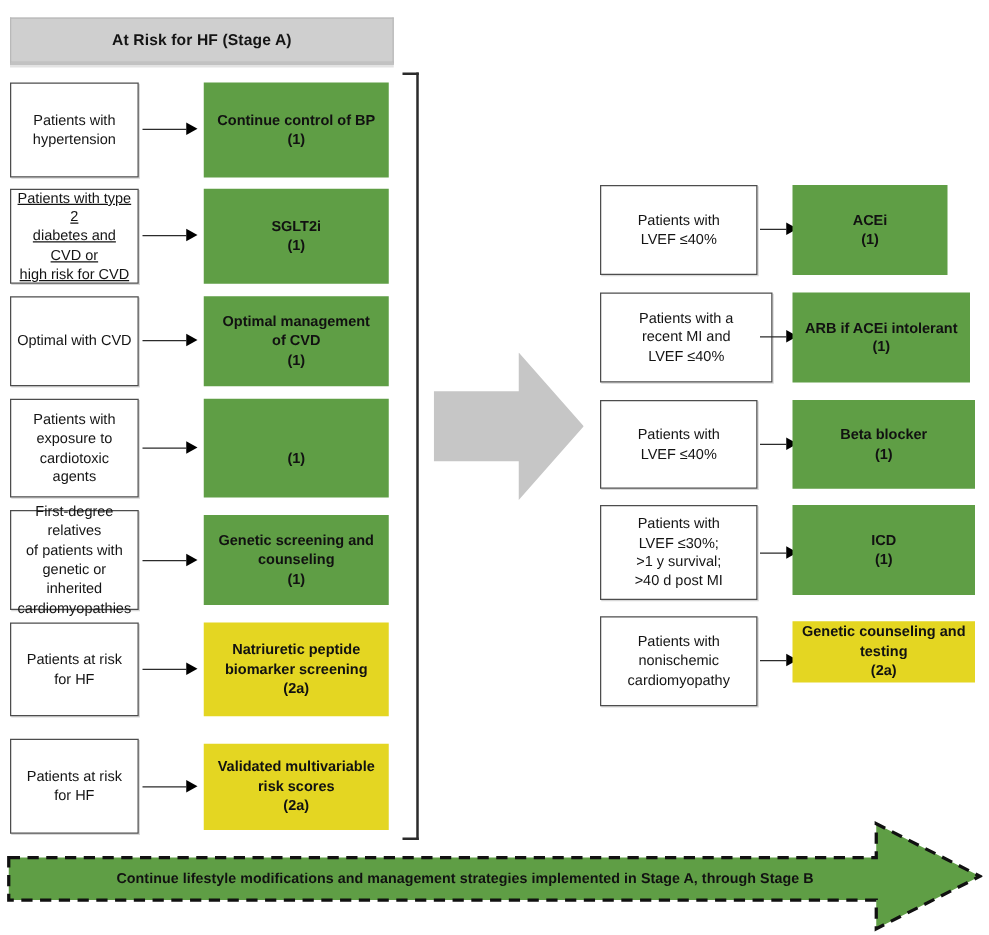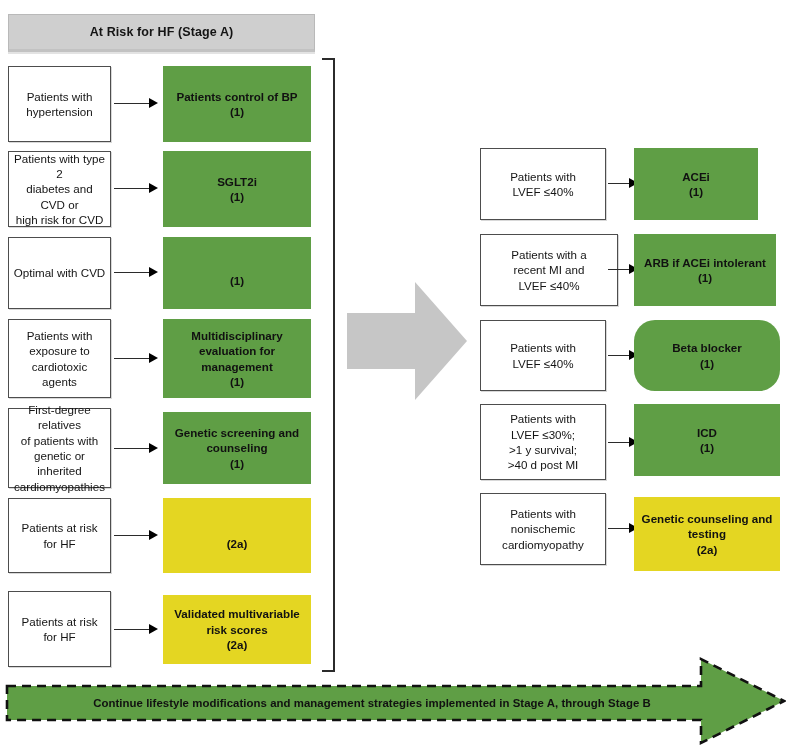--- a/index.html
+++ b/index.html
@@ -106,54 +106,54 @@
   <div class="row">
 
     <div class="cond-box" style="left:8px;top:66px;width:103px;height:76px;">
       <span>Patients with<br>hypertension</span>
     </div>
     <div class="conn" style="left:114px;top:98px;width:44px;">
       <div class="shaft" style="width:35px;"></div>
         <div class="head" style="left:35px;"></div>
     </div>
     <div class="rec-box rec-green" style="left:163px;top:66px;width:148px;height:76px;">
-      <span><span>Patients control of BP</span><br><span>(1)</span></span>
-    </div>
-
-    <div class="cond-box" style="left:8px;top:151px;width:103px;height:76px;">
+      <span><span>Continue control of BP</span><br><span>(1)</span></span>
+    </div>
+
+    <div class="cond-box" style="left:8px;top:151px;width:103px;height:76px;text-decoration:underline;">
       <span>Patients with type 2<br>diabetes and CVD or<br>high risk for CVD</span>
     </div>
     <div class="conn" style="left:114px;top:183px;width:44px;">
       <div class="shaft" style="width:35px;"></div>
         <div class="head" style="left:35px;"></div>
     </div>
     <div class="rec-box rec-green" style="left:163px;top:151px;width:148px;height:76px;">
       <span><span>SGLT2i</span><br><span>(1)</span></span>
     </div>
 
     <div class="cond-box" style="left:8px;top:237px;width:103px;height:72px;">
       <span>Optimal with CVD</span>
     </div>
     <div class="conn" style="left:114px;top:267px;width:44px;">
       <div class="shaft" style="width:35px;"></div>
         <div class="head" style="left:35px;"></div>
     </div>
     <div class="rec-box rec-green" style="left:163px;top:237px;width:148px;height:72px;">
-      <span><br><span>(1)</span></span>
+      <span><span>Optimal management<br>of CVD</span><br><span>(1)</span></span>
     </div>
 
     <div class="cond-box" style="left:8px;top:319px;width:103px;height:79px;">
       <span>Patients with<br>exposure to<br>cardiotoxic agents</span>
     </div>
     <div class="conn" style="left:114px;top:353px;width:44px;">
       <div class="shaft" style="width:35px;"></div>
         <div class="head" style="left:35px;"></div>
     </div>
     <div class="rec-box rec-green" style="left:163px;top:319px;width:148px;height:79px;">
-      <span><span>Multidisciplinary<br>evaluation for<br>management</span><br><span>(1)</span></span>
+      <span><br><span>(1)</span></span>
     </div>
 
     <div class="cond-box" style="left:8px;top:408px;width:103px;height:80px;">
       <span>First-degree relatives<br>of patients with<br>genetic or inherited<br>cardiomyopathies</span>
     </div>
     <div class="conn" style="left:114px;top:443px;width:44px;">
       <div class="shaft" style="width:35px;"></div>
         <div class="head" style="left:35px;"></div>
     </div>
     <div class="rec-box rec-green" style="left:163px;top:412px;width:148px;height:72px;">
@@ -161,21 +161,21 @@
     </div>
 
     <div class="cond-box" style="left:8px;top:498px;width:103px;height:75px;">
       <span>Patients at risk<br>for HF</span>
     </div>
     <div class="conn" style="left:114px;top:530px;width:44px;">
       <div class="shaft" style="width:35px;"></div>
         <div class="head" style="left:35px;"></div>
     </div>
     <div class="rec-box rec-yellow" style="left:163px;top:498px;width:148px;height:75px;">
-      <span><br><span>(2a)</span></span>
+      <span><span>Natriuretic peptide<br>biomarker screening</span><br><span>(2a)</span></span>
     </div>
 
     <div class="cond-box" style="left:8px;top:591px;width:103px;height:76px;">
       <span>Patients at risk<br>for HF</span>
     </div>
     <div class="conn" style="left:114px;top:624px;width:44px;">
       <div class="shaft" style="width:35px;"></div>
         <div class="head" style="left:35px;"></div>
     </div>
     <div class="rec-box rec-yellow" style="left:163px;top:595px;width:148px;height:69px;">
@@ -207,21 +207,21 @@
       <span><span>ARB if ACEi intolerant</span><br><span>(1)</span></span>
     </div>
 
     <div class="cond-box" style="left:480px;top:320px;width:126px;height:71px;">
       <span>Patients with<br>LVEF ≤40%</span>
     </div>
     <div class="conn" style="left:608px;top:350px;width:30px;">
       <div class="shaft" style="width:21px;"></div>
         <div class="head" style="left:21px;"></div>
     </div>
-    <div class="rec-box rec-green" style="left:634px;top:320px;width:146px;height:71px;border-radius:21px;">
+    <div class="rec-box rec-green" style="left:634px;top:320px;width:146px;height:71px;">
       <span><span>Beta blocker</span><br><span>(1)</span></span>
     </div>
 
     <div class="cond-box" style="left:480px;top:404px;width:126px;height:76px;">
       <span>Patients with<br>LVEF ≤30%;<br>&gt;1 y survival;<br>&gt;40 d post MI</span>
     </div>
     <div class="conn" style="left:608px;top:437px;width:30px;">
       <div class="shaft" style="width:21px;"></div>
         <div class="head" style="left:21px;"></div>
     </div>
@@ -229,21 +229,21 @@
       <span><span>ICD</span><br><span>(1)</span></span>
     </div>
 
     <div class="cond-box" style="left:480px;top:493px;width:126px;height:72px;">
       <span>Patients with<br>nonischemic<br>cardiomyopathy</span>
     </div>
     <div class="conn" style="left:608px;top:523px;width:30px;">
       <div class="shaft" style="width:21px;"></div>
         <div class="head" style="left:21px;"></div>
     </div>
-    <div class="rec-box rec-yellow" style="left:634px;top:497px;width:146px;height:74px;">
+    <div class="rec-box rec-yellow" style="left:634px;top:497px;width:146px;height:49px;">
       <span><span>Genetic counseling and<br>testing</span><br><span>(2a)</span></span>
     </div>
   </div>
 
   <div id="continue-banner">
     <svg width="781" height="92" viewBox="0 0 781 92" xmlns="http://www.w3.org/2000/svg">
       <polygon points="2,31 696,31 696,4 779,46 696,88 696,65 2,65" fill="#5f9e45" stroke="#111111" stroke-width="2.6" stroke-dasharray="9,6"></polygon>
     </svg>
   </div>
   <div id="continue-banner-label">

